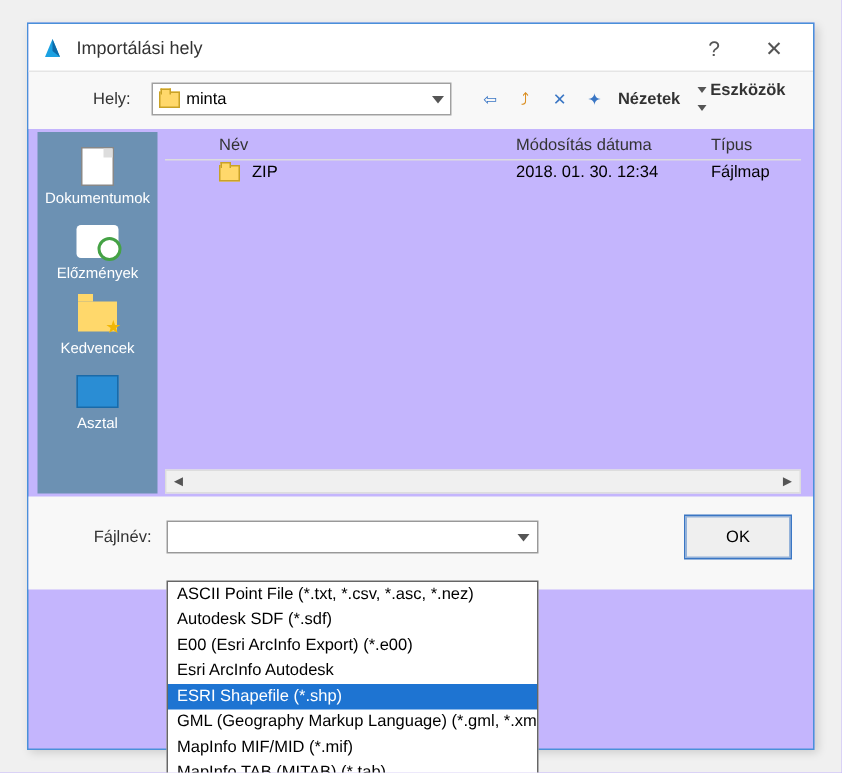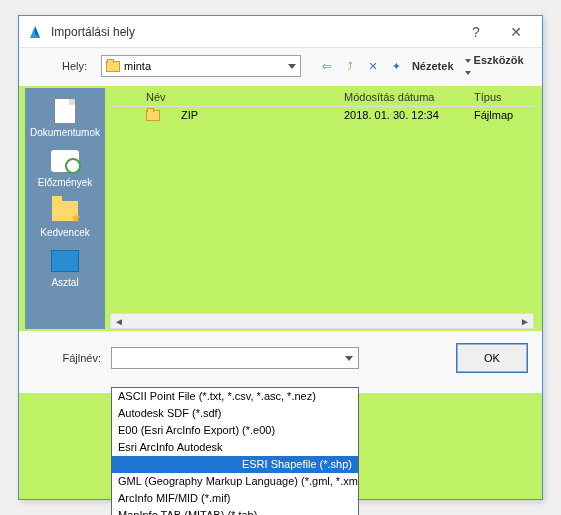--- a/index.html
+++ b/index.html
@@ -1,20 +1,20 @@
 <!DOCTYPE html>
 <html><head>
 <meta charset="utf-8">
 <style>
   * { box-sizing: border-box; margin: 0; padding: 0; font-family: "Segoe UI", Tahoma, sans-serif; }
   body { background: #f0f0f0; width: 561px; height: 515px; overflow: hidden; }
   .outer-container { padding: 15px 18px; }
   .dialog {
     width: 525px; height: 485px;
-    background: #bef264; border: 1px solid #4a90d9;
+    background: #c4b5fd; border: 1px solid #4a90d9;
     box-shadow: 2px 2px 6px rgba(0,0,0,0.15);
     position: relative;
   }
   .titlebar {
     height: 32px; display: flex; align-items: center;
     padding: 0 6px 0 8px; background: #fff;
     border-bottom: 1px solid #e5e5e5;
   }
   .app-icon { width: 16px; height: 16px; margin-right: 8px; }
   .title { font-size: 12px; color: #333; flex: 1; }
@@ -60,21 +60,21 @@
   .icon-fav::after { content:"★"; position:absolute; right:-3px; bottom:-4px; font-size:12px; color:#f2b705; }
   .icon-desk { width: 28px; height: 22px; background:#2a8dd4; border:1px solid #1a6aa8; }
 
   .file-pane { flex:1; display:flex; flex-direction:column; margin: 2px 8px 2px 2px; }
   .col-headers { display:flex; font-size:11px; color:#333; padding: 3px 4px; border-bottom: 1px solid #ddd; }
   .col-name { flex: 0 0 230px; padding-left: 32px; }
   .col-date { flex: 0 0 130px; }
   .col-type { flex: 1; }
   .file-rows { flex:1; overflow:hidden; }
   .file-row { display:flex; align-items:center; font-size:11px; padding: 2px 4px; }
-  .file-row .col-name { display:flex; align-items:center; gap:17px; }
+  .file-row .col-name { display:flex; align-items:center; gap:4px; }
   .scroll-h { height: 16px; background:#f0f0f0; display:flex; align-items:center; justify-content:space-between; border:1px solid #ddd; margin-top: auto;}
   .scroll-h-btn { width:16px; height:14px; display:flex; align-items:center; justify-content:center; font-size:10px; color:#555; cursor:pointer; }
 
   .bottom-area { padding: 12px 14px 8px 14px; background:#f8f8f8; position: relative; }
   .field-row { display:flex; align-items:center; margin-bottom: 12px; gap: 10px; }
   .field-label { width: 68px; text-align:right; font-size:11px; color:#333; }
   .field-combo {
     flex: 0 0 248px; height: 22px;
     border:1px solid #999; background:#fff; position:relative;
     display:flex; align-items:center; padding: 0 6px; font-size:11px;
@@ -84,21 +84,21 @@
   .field-combo .combo-arrow::after { content:""; width:0; height:0; border-left:4px solid transparent; border-right:4px solid transparent; border-top:5px solid #555; }
   .btn { width: 72px; height: 30px; border:1px solid #999; background:#efefef; font-size:11px; display:flex; align-items:center; justify-content:center; cursor:pointer; }
   .btn.default { border: 1px solid #3a76c4; box-shadow: inset 0 0 0 1px rgba(58,118,196,0.5); }
 
   .dropdown-list {
     position:absolute; left: 92px; top: 56px; width: 248px;
     border:1px solid #666; background:#fff;
     font-size:11px; z-index: 10;
   }
   .dd-item { padding: 1px 6px; line-height: 15px; white-space: nowrap; overflow:hidden; text-overflow: clip; }
-  .dd-item.hl { background:#1e74d2; color:#fff;text-align:right; }
+  .dd-item.hl { background:#1e74d2; color:#fff; }
 
   .filetype-combo { border:1px solid #3a76c4; background:#eaf2fb; }
 </style>
 </head>
 <body>
 
 <div class="outer-container">
 <div class="dialog">
 
   <div class="titlebar">
@@ -196,19 +196,19 @@
           </div>
     </div>
 
     <div class="dropdown-list" id="ft-list">
           <div class="dd-item">ASCII Point File (*.txt, *.csv, *.asc, *.nez)</div>
           <div class="dd-item">Autodesk SDF (*.sdf)</div>
           <div class="dd-item">E00 (Esri ArcInfo Export) (*.e00)</div>
           <div class="dd-item">Esri ArcInfo Autodesk</div>
           <div class="dd-item hl">ESRI Shapefile (*.shp)</div>
           <div class="dd-item">GML (Geography Markup Language) (*.gml, *.xml, *.gz)</div>
-          <div class="dd-item">ArcInfo MIF/MID (*.mif)</div>
+          <div class="dd-item">MapInfo MIF/MID (*.mif)</div>
           <div class="dd-item">MapInfo TAB (MITAB) (*.tab)</div>
         </div>
   </div>
 
 </div>
 </div>
 
 </body></html>

